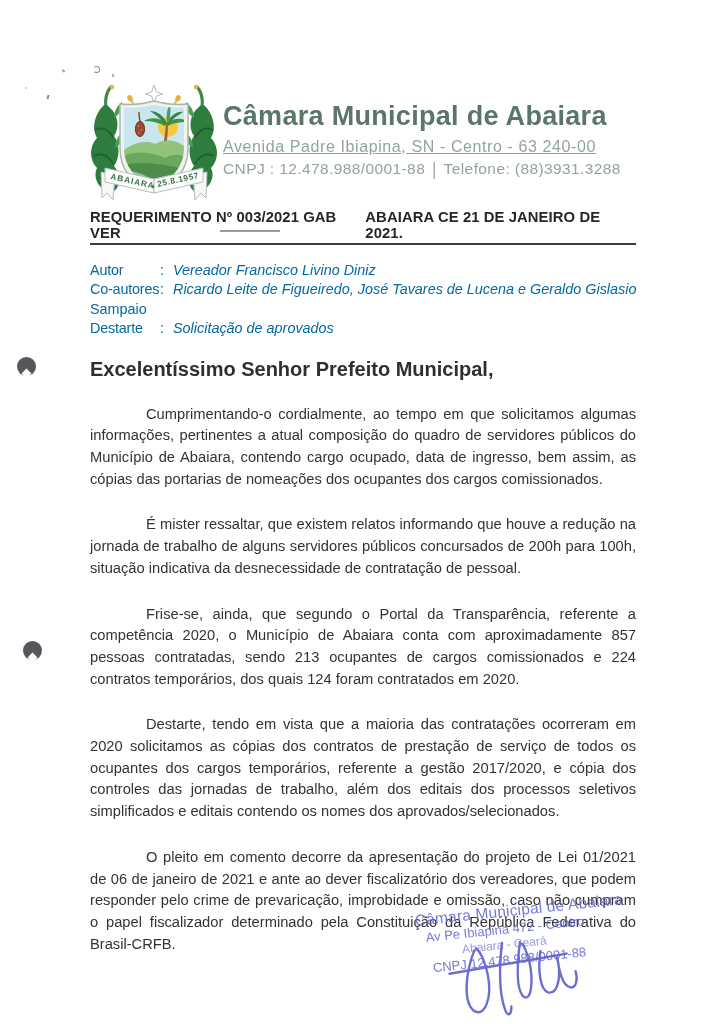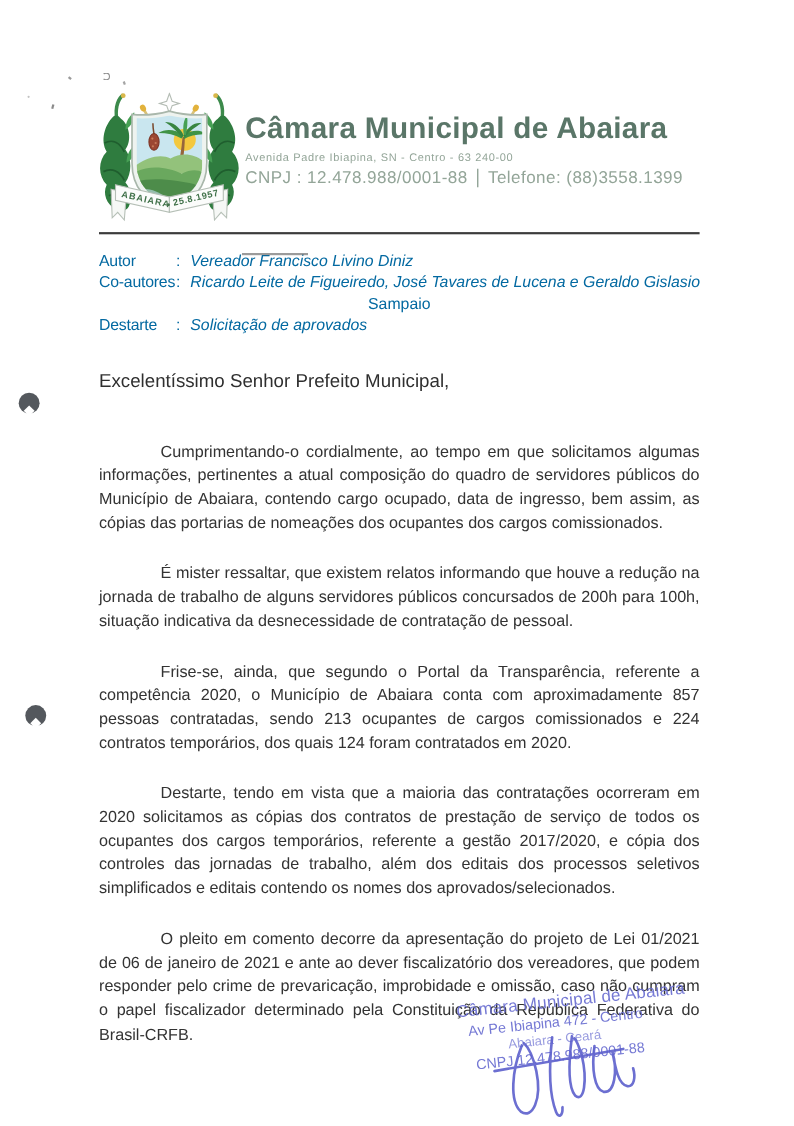--- a/index.html
+++ b/index.html
@@ -6,40 +6,40 @@
   html,body{margin:0;padding:0;background:#e8e8e8;}
   .page{
     position:relative;width:722px;height:1024px;background:#ffffff;
     font-family:"Liberation Sans",sans-serif;color:#2f2f2f;overflow:hidden;
     margin:0 auto;
   }
   
   .crest{position:absolute;left:86px;top:84px;width:136px;height:124px;}
   .header-text{position:absolute;left:223px;top:101px;width:430px;}
   .org-name{font-size:27px;font-weight:700;color:var(--brand_title);letter-spacing:.3px;white-space:nowrap;}
-  .org-sub{font-size:10px;color:var(--brand_sub);letter-spacing:.6px;margin-top:6px;white-space:nowrap;}
+  .org-sub{font-size:16px;color:var(--brand_sub);letter-spacing:.6px;margin-top:6px;white-space:nowrap;text-decoration:underline;}
   .org-sub2{font-size:15.5px;color:var(--brand_sub);letter-spacing:.4px;margin-top:4px;white-space:nowrap;display:flex;align-items:center;gap:7px;}
   .sep-bar{display:inline-block;transform:scaleY(1.15);}
   
   .content{position:absolute;left:90px;top:209px;width:546px;}
   .title-row{
     position:relative;display:flex;justify-content:space-between;align-items:flex-end;
     font-size:14.8px;font-weight:700;color:#262626;
     border-bottom:2px solid #3c3c3c;padding-bottom:2px;letter-spacing:.1px;
   }
   .artifact-underline{position:absolute;left:130px;top:21px;width:60px;height:2px;background:#4a4a4a;opacity:.55;filter:blur(.5px);}
   .meta{margin-top:16px;font-size:14.4px;line-height:19.4px;color:#0369a1;}
   .meta-row{display:flex;}
   .meta-label{width:70px;flex:none;letter-spacing:-.2px;}
   .meta-colon{width:13px;flex:none;}
   .meta-value{flex:1;white-space:nowrap;font-style:italic;}
-  .meta-cont{line-height:19.4px;text-align:center;}
-  .salutation{margin-top:30px;font-size:17px;}
+  .meta-cont{line-height:19.4px;}
+  .salutation{margin-top:19px;font-size:20px;font-weight:bold;}
   .para{margin-top:24px;font-size:14.7px;line-height:21.7px;text-align:justify;text-indent:56px;color:#333;}
-  .para.first{margin-top:44px;}
+  .para.first{margin-top:23px;}
   
   .stamp{
     position:absolute;left:414px;top:912px;width:250px;
     transform:rotate(-6deg);transform-origin:0 0;
     color:var(--stamp_blue);opacity:.92;
   }
   .stamp-l1{font-size:15.5px;letter-spacing:.2px;white-space:nowrap;}
   .stamp-l2{font-size:13px;margin-left:9px;margin-top:1px;white-space:nowrap;}
   .stamp-l3{font-size:12px;margin-left:44px;margin-top:1px;opacity:.75;white-space:nowrap;}
   .stamp-l4{font-size:13px;margin-left:13px;margin-top:1px;white-space:nowrap;}
@@ -139,27 +139,29 @@
       <text transform="translate(71,103) rotate(-12.5)" font-size="8.3" font-weight="bold" fill="#41724a" letter-spacing=".6">25.8.1957</text>
     </g>
   </svg>
 
   <div class="header-text">
     <div class="org-name">Câmara Municipal de Abaiara</div>
     <div class="org-sub">Avenida Padre Ibiapina, SN - Centro - 63 240-00</div>
     <div class="org-sub2">
       <span>CNPJ : 12.478.988/0001-88</span>
       <span class="sep-bar">|</span>
-      <span>Telefone: (88)3558.1399</span>
+      <span>Telefone: (88)3931.3288</span>
     </div>
   </div>
 
   <div class="content">
 
     <div class="title-row">
+      <span>REQUERIMENTO Nº 003/2021 GAB VER</span>
+      <span><span>ABAIARA CE 21 DE JANEIRO DE 2021</span><span>.</span></span>
       <span class="artifact-underline"></span>
     </div>
 
     <div class="meta">
       <div class="meta-row">
         <span class="meta-label">Autor</span>
         <span class="meta-colon">:</span>
         <span class="meta-value">Vereador Francisco Livino Diniz</span>
       </div>
       <div class="meta-row">

